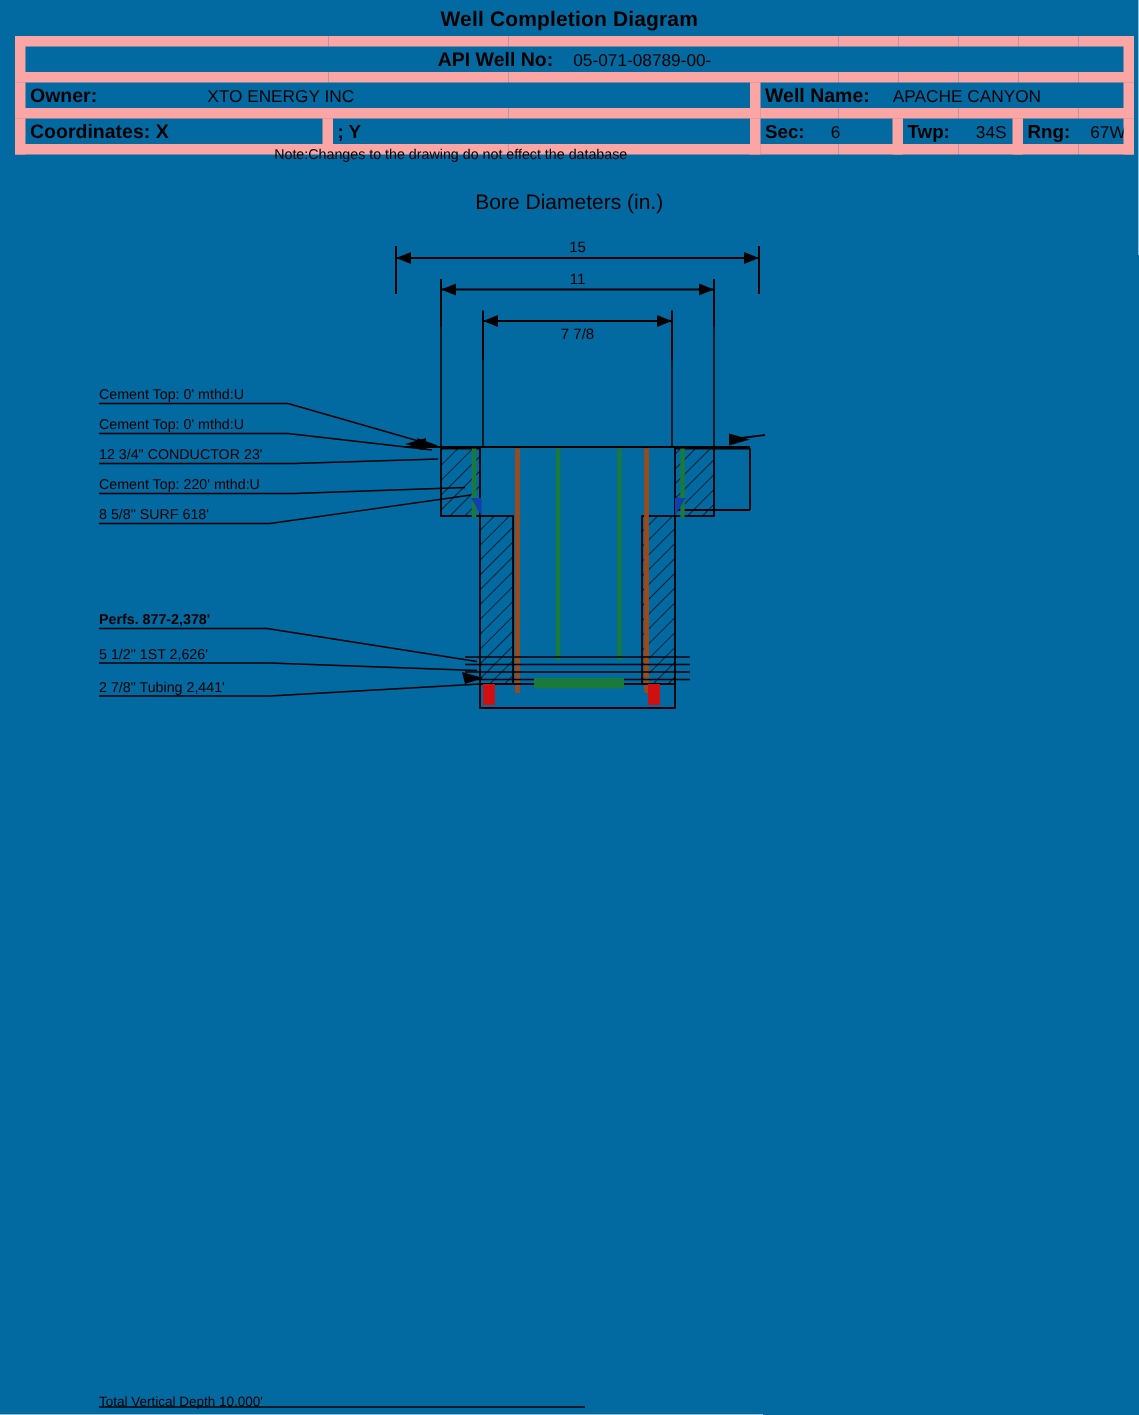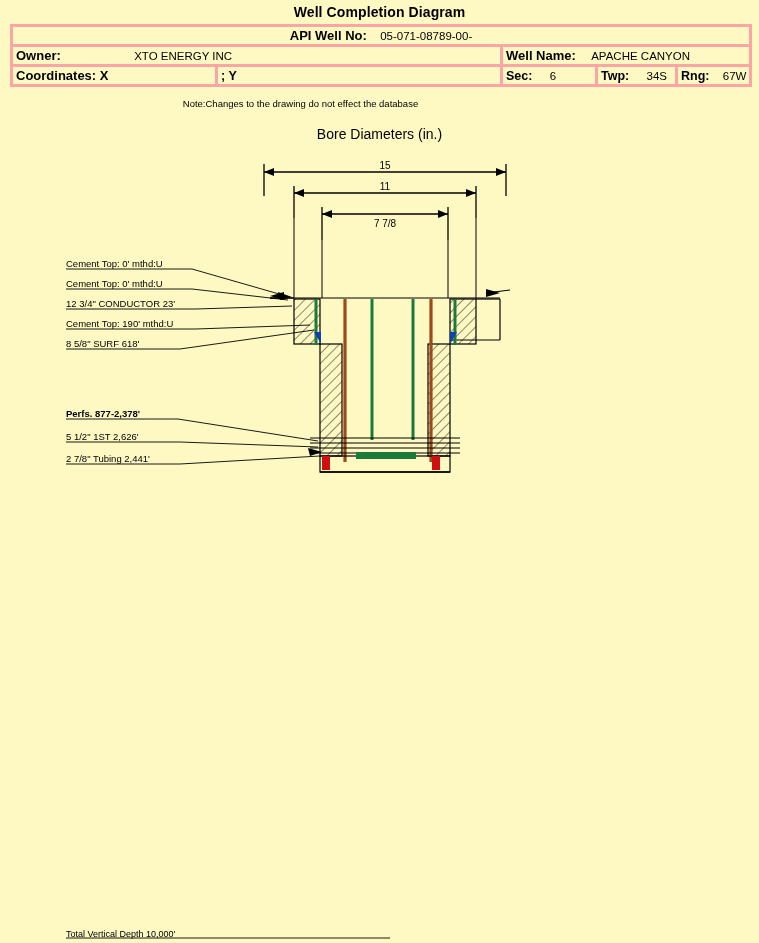--- a/index.html
+++ b/index.html
@@ -9,21 +9,21 @@
   }
   body {
     font-family: "Liberation Sans", sans-serif;
     color: #000000;
   }
   #page {
     position: relative;
     width: 759px;
     height: 943px;
     overflow: hidden;
-    background: #fef9c3;
+    background: #0369a1;
   }
 
   
   .doc-title {
     position: absolute;
     top: 4px;
     left: 0;
     width: 759px;
     text-align: center;
     font-size: 14px;
@@ -34,21 +34,21 @@
   
   .header-table {
     position: absolute;
     top: 24px;
     left: 10px;
     width: 739px;
     border-collapse: collapse;
     table-layout: fixed;
   }
   .header-table td {
-    border: 3px solid #fca5a5;
+    border: 7px solid #fca5a5;
     height: 17px;
     padding: 0 3px;
     font-size: 12px;
     vertical-align: middle;
     white-space: nowrap;
     overflow: hidden;
   }
   .lbl {
     font-weight: bold;
     font-size: 13px;
@@ -178,21 +178,21 @@
 
   <div class="bore-title">Bore Diameters (in.)</div>
 
   <div class="dim-label" style="top:160px; left:330px; width:110px;">15</div>
   <div class="dim-label" style="top:181px; left:330px; width:110px;">11</div>
   <div class="dim-label" style="top:218px; left:330px; width:110px;">7 7/8</div>
 
   <div class="annot" style="top:258px; left:66px;">Cement Top: 0' mthd:U</div>
   <div class="annot" style="top:278px; left:66px;">Cement Top: 0' mthd:U</div>
   <div class="annot" style="top:298px; left:66px;">12 3/4" CONDUCTOR  23'</div>
-  <div class="annot" style="top:318px; left:66px;">Cement Top: 190' mthd:U</div>
+  <div class="annot" style="top:318px; left:66px;">Cement Top: 220' mthd:U</div>
   <div class="annot" style="top:338px; left:66px;">8 5/8" SURF        618'</div>
 
   <div class="annot" style="top:408px; left:66px;font-weight:bold;">Perfs. 877-2,378'</div>
   <div class="annot" style="top:431px; left:66px;">5 1/2" 1ST        2,626'</div>
   <div class="annot" style="top:453px; left:66px;">2 7/8" Tubing 2,441'</div>
 
   <div class="tvd" style="top:929px; left:66px;">Total Vertical Depth 10,000'</div>
 
   <svg id="diagram" viewBox="0 0 759 943">
     <defs>

